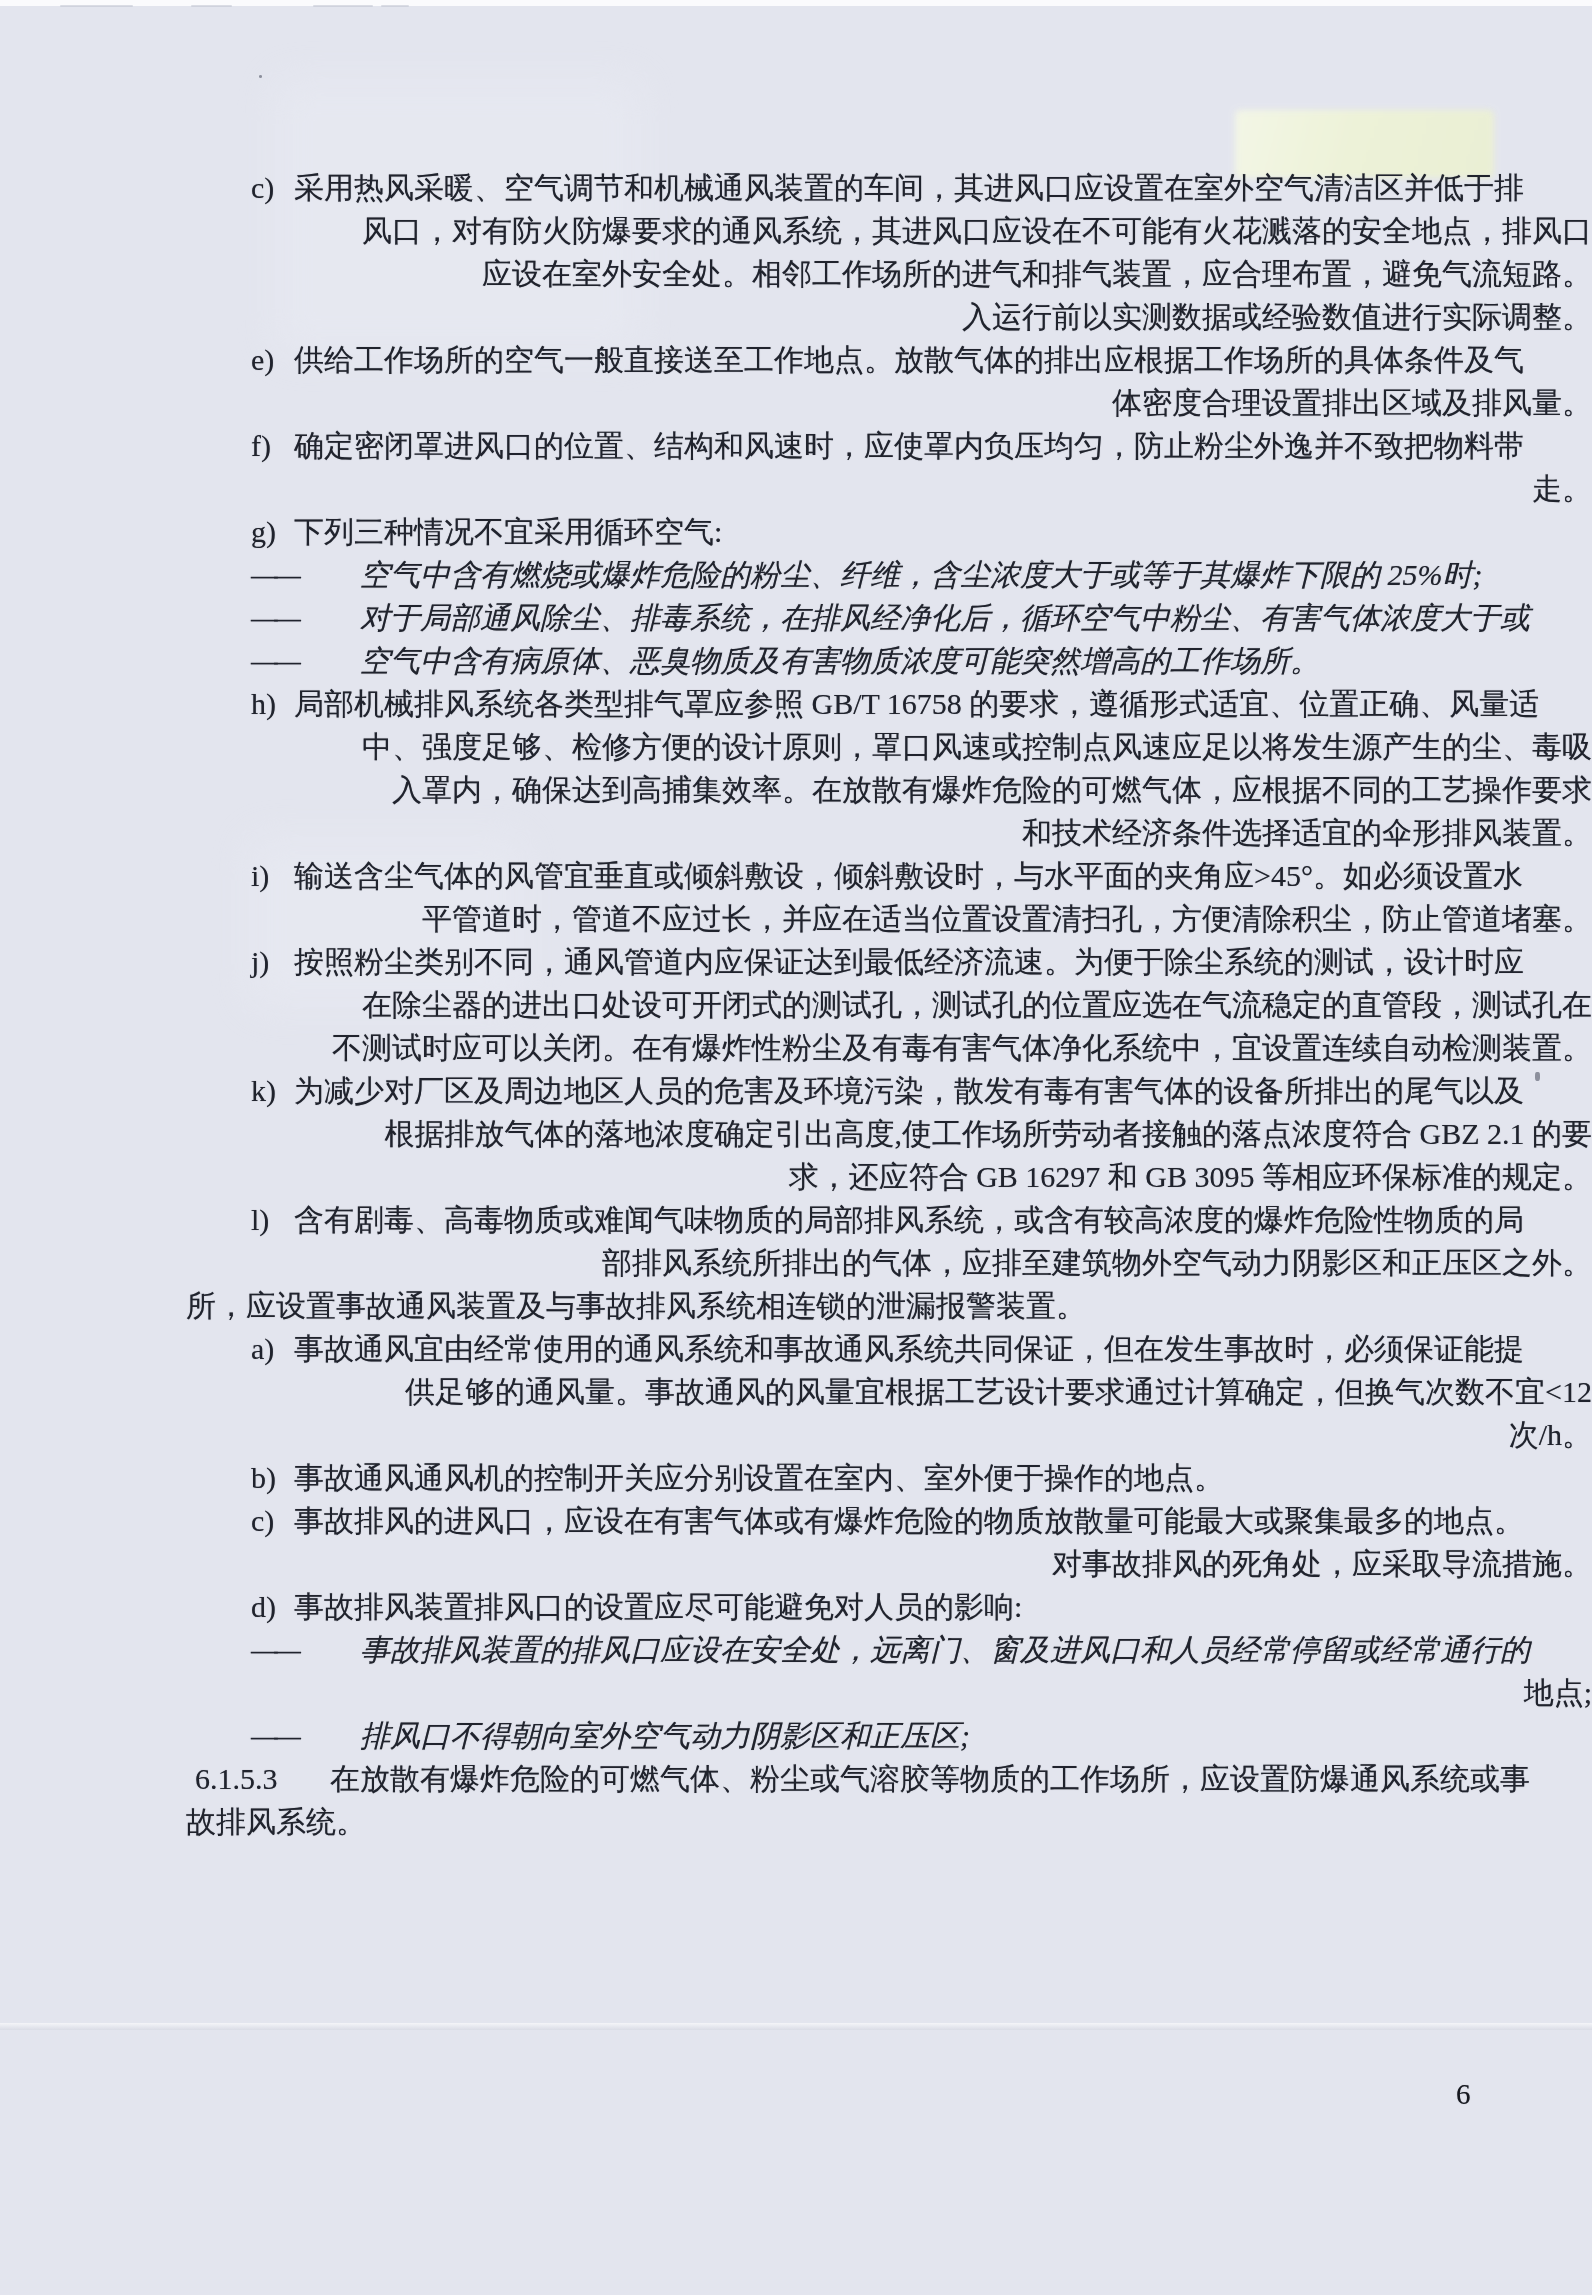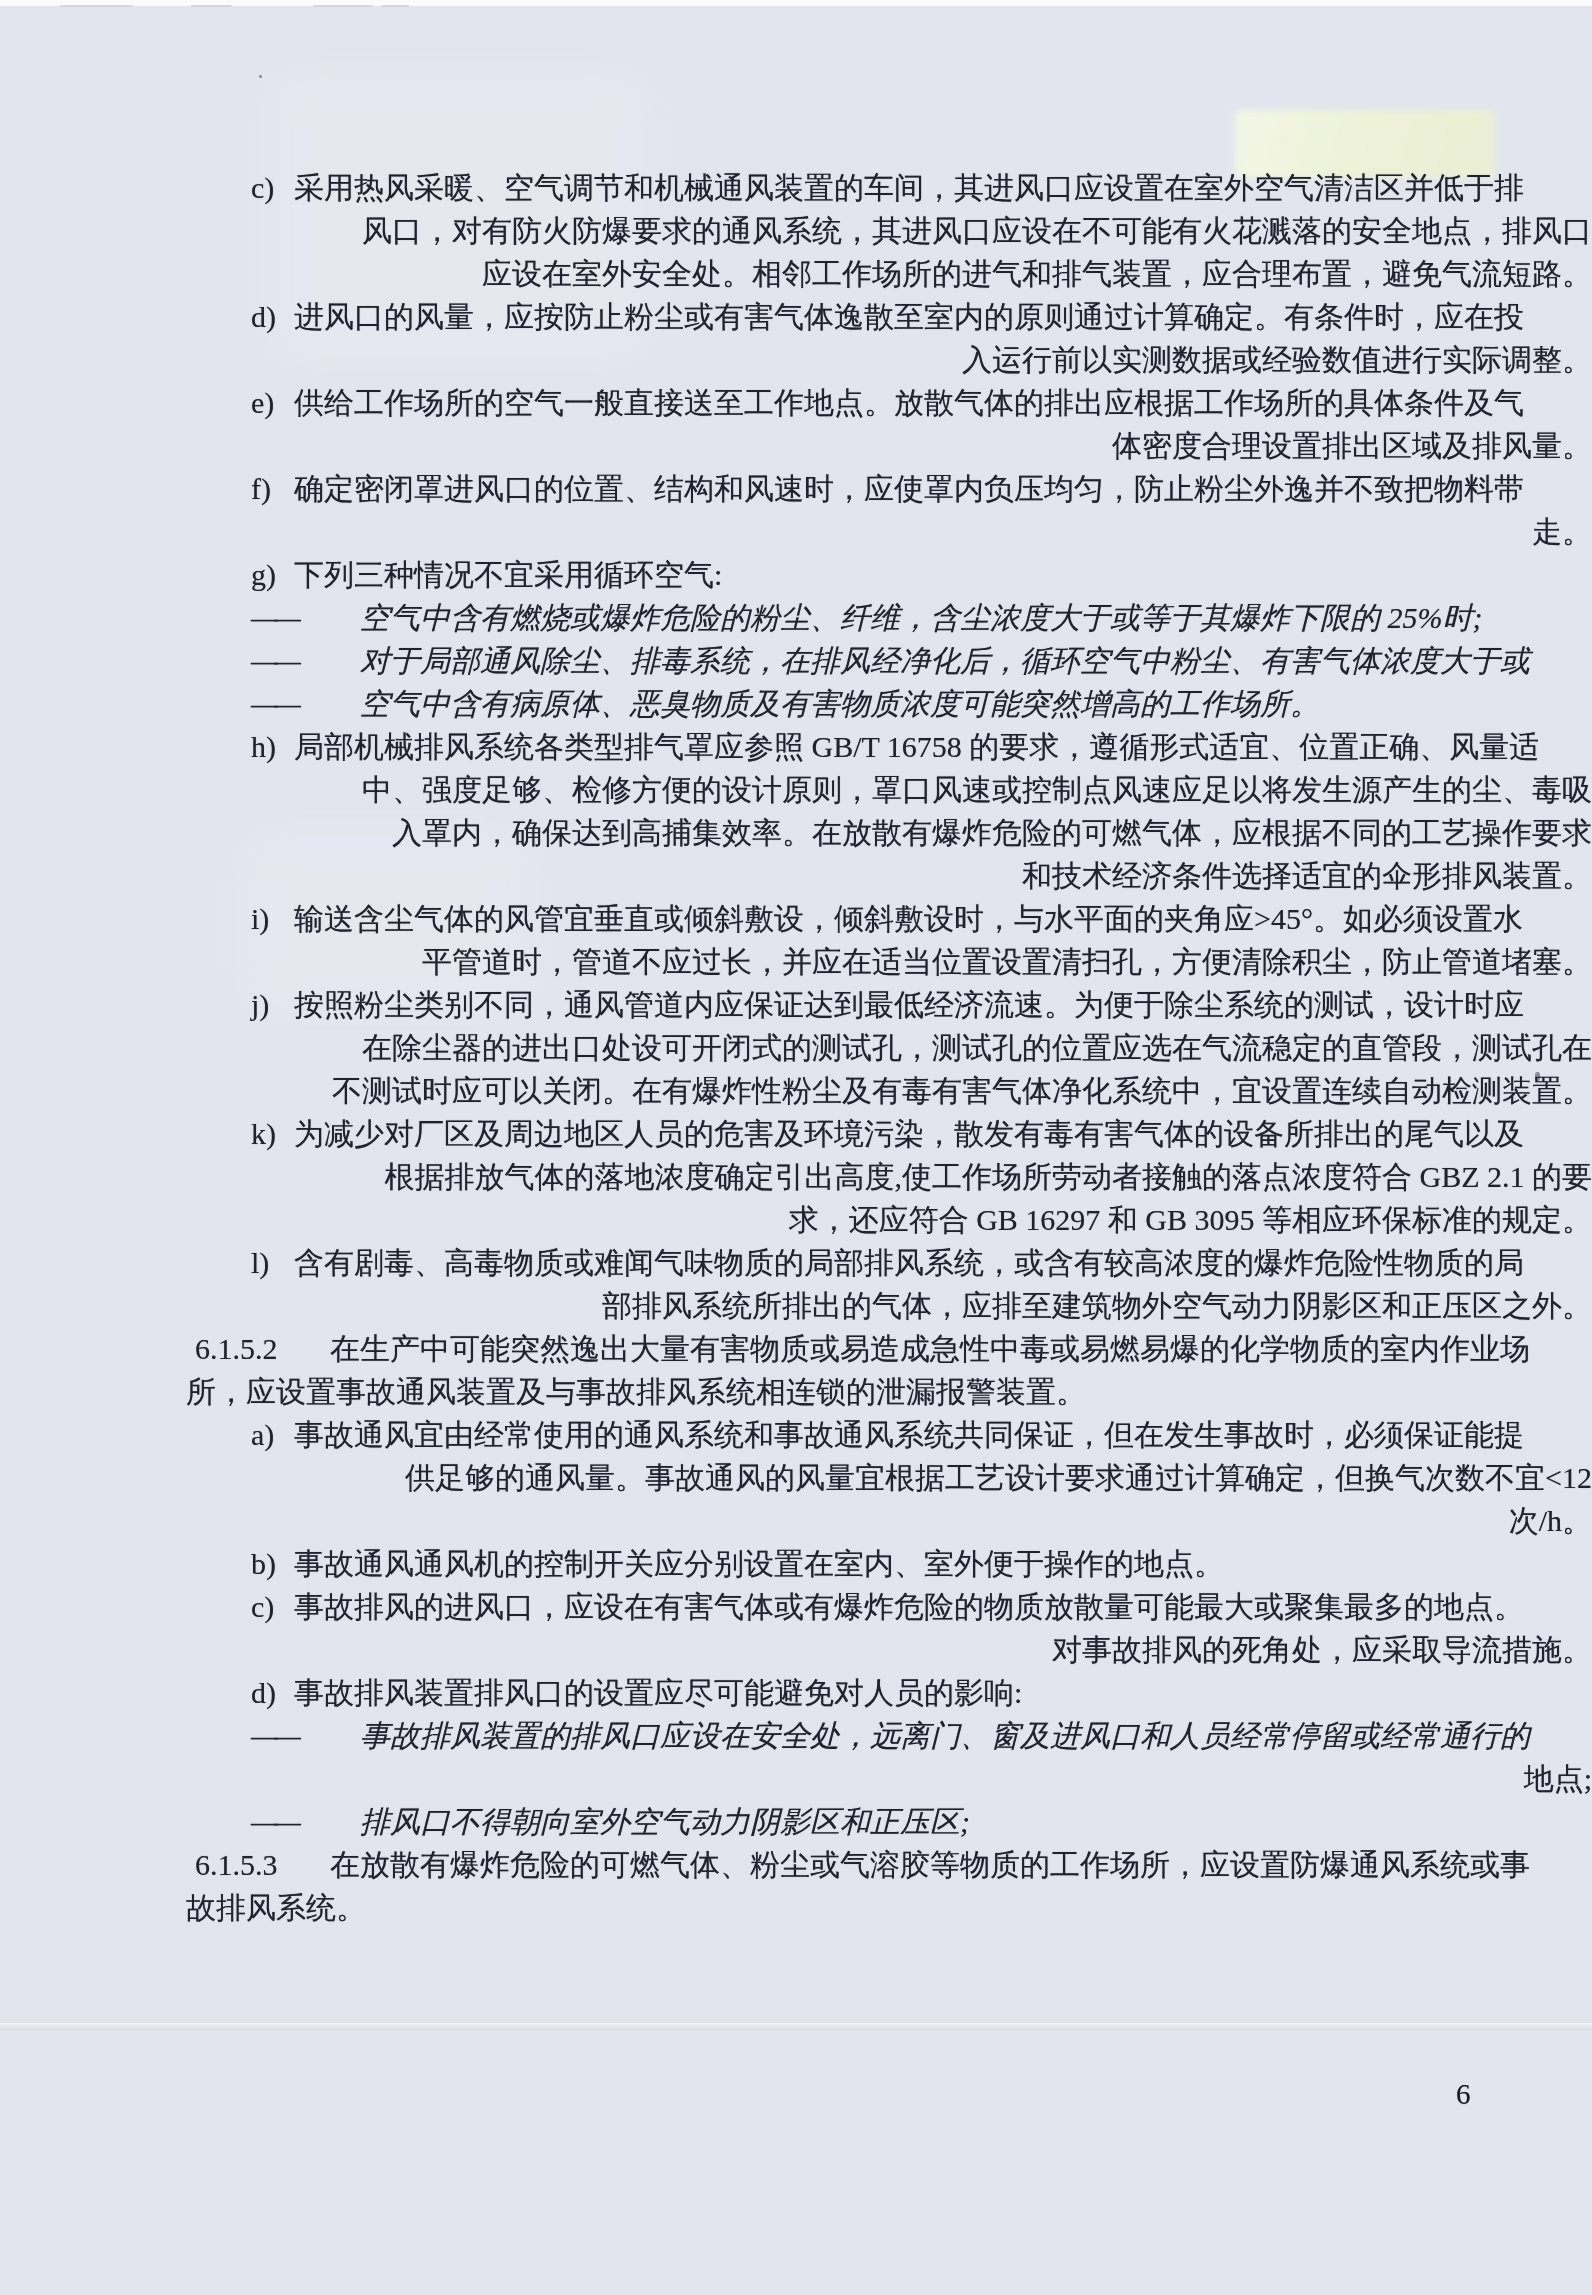--- a/index.html
+++ b/index.html
@@ -68,21 +68,20 @@
   <div class="speck" style="left:259px;top:75px;width:3.3px;height:2.6px;"></div>
   <div class="speck" style="left:1535px;top:1072px;width:4.6px;height:8.5px;border-radius:40%;"></div>
   <div class="streak"></div>
 
   <div class="highlight-mark"></div>
 
   <div class="doc">
       <div class="line item"><span class="label">c)</span><span>采用热风采暖、空气调节和机械通风装置的车间，其进风口应设置在室外空气清洁区并低于排</span></div>
       <div class="line cont"><span>风口，对有防火防爆要求的通风系统，其进风口应设在不可能有火花溅落的安全地点，排风口</span></div>
       <div class="line cont"><span>应设在室外安全处。相邻工作场所的进气和排气装置，应合理布置，避免气流短路。</span></div>
-      <div class="line item"><span class="label">d)</span><span>进风口的风量，应按防止粉尘或有害气体逸散至室内的原则通过计算确定。有条件时，应在投</span></div>
       <div class="line cont"><span>入运行前以实测数据或经验数值进行实际调整。</span></div>
       <div class="line item"><span class="label">e)</span><span>供给工作场所的空气一般直接送至工作地点。放散气体的排出应根据工作场所的具体条件及气</span></div>
       <div class="line cont"><span>体密度合理设置排出区域及排风量。</span></div>
       <div class="line item"><span class="label">f)</span><span>确定密闭罩进风口的位置、结构和风速时，应使罩内负压均匀，防止粉尘外逸并不致把物料带</span></div>
       <div class="line cont"><span>走。</span></div>
       <div class="line item"><span class="label">g)</span><span>下列三种情况不宜采用循环空气:</span></div>
       <div class="line dash"><span class="label">——</span><span>空气中含有燃烧或爆炸危险的粉尘、纤维，含尘浓度大于或等于其爆炸下限的 25%时;</span></div>
       <div class="line dash"><span class="label">——</span><span>对于局部通风除尘、排毒系统，在排风经净化后，循环空气中粉尘、有害气体浓度大于或</span></div>
       <div class="line dash"><span class="label">——</span><span>空气中含有病原体、恶臭物质及有害物质浓度可能突然增高的工作场所。</span></div>
       <div class="line item"><span class="label">h)</span><span>局部机械排风系统各类型排气罩应参照 GB/T 16758 的要求，遵循形式适宜、位置正确、风量适</span></div>
@@ -92,21 +91,20 @@
       <div class="line item"><span class="label">i)</span><span>输送含尘气体的风管宜垂直或倾斜敷设，倾斜敷设时，与水平面的夹角应&gt;45°。如必须设置水</span></div>
       <div class="line cont"><span>平管道时，管道不应过长，并应在适当位置设置清扫孔，方便清除积尘，防止管道堵塞。</span></div>
       <div class="line item"><span class="label">j)</span><span>按照粉尘类别不同，通风管道内应保证达到最低经济流速。为便于除尘系统的测试，设计时应</span></div>
       <div class="line cont"><span>在除尘器的进出口处设可开闭式的测试孔，测试孔的位置应选在气流稳定的直管段，测试孔在</span></div>
       <div class="line cont"><span>不测试时应可以关闭。在有爆炸性粉尘及有毒有害气体净化系统中，宜设置连续自动检测装置。</span></div>
       <div class="line item"><span class="label">k)</span><span>为减少对厂区及周边地区人员的危害及环境污染，散发有毒有害气体的设备所排出的尾气以及</span></div>
       <div class="line cont"><span>根据排放气体的落地浓度确定引出高度,使工作场所劳动者接触的落点浓度符合 GBZ 2.1 的要</span></div>
       <div class="line cont"><span>求，还应符合 GB 16297 和 GB 3095 等相应环保标准的规定。</span></div>
       <div class="line item"><span class="label">l)</span><span>含有剧毒、高毒物质或难闻气味物质的局部排风系统，或含有较高浓度的爆炸危险性物质的局</span></div>
       <div class="line cont"><span>部排风系统所排出的气体，应排至建筑物外空气动力阴影区和正压区之外。</span></div>
-      <div class="line section"><span class="label">6.1.5.2</span><span>在生产中可能突然逸出大量有害物质或易造成急性中毒或易燃易爆的化学物质的室内作业场</span></div>
       <div class="line section-cont"><span>所，应设置事故通风装置及与事故排风系统相连锁的泄漏报警装置。</span></div>
       <div class="line item"><span class="label">a)</span><span>事故通风宜由经常使用的通风系统和事故通风系统共同保证，但在发生事故时，必须保证能提</span></div>
       <div class="line cont"><span>供足够的通风量。事故通风的风量宜根据工艺设计要求通过计算确定，但换气次数不宜&lt;12</span></div>
       <div class="line cont"><span>次/h。</span></div>
       <div class="line item"><span class="label">b)</span><span>事故通风通风机的控制开关应分别设置在室内、室外便于操作的地点。</span></div>
       <div class="line item"><span class="label">c)</span><span>事故排风的进风口，应设在有害气体或有爆炸危险的物质放散量可能最大或聚集最多的地点。</span></div>
       <div class="line cont"><span>对事故排风的死角处，应采取导流措施。</span></div>
       <div class="line item"><span class="label">d)</span><span>事故排风装置排风口的设置应尽可能避免对人员的影响:</span></div>
       <div class="line dash"><span class="label">——</span><span>事故排风装置的排风口应设在安全处，远离门、窗及进风口和人员经常停留或经常通行的</span></div>
       <div class="line cont"><span>地点;</span></div>

